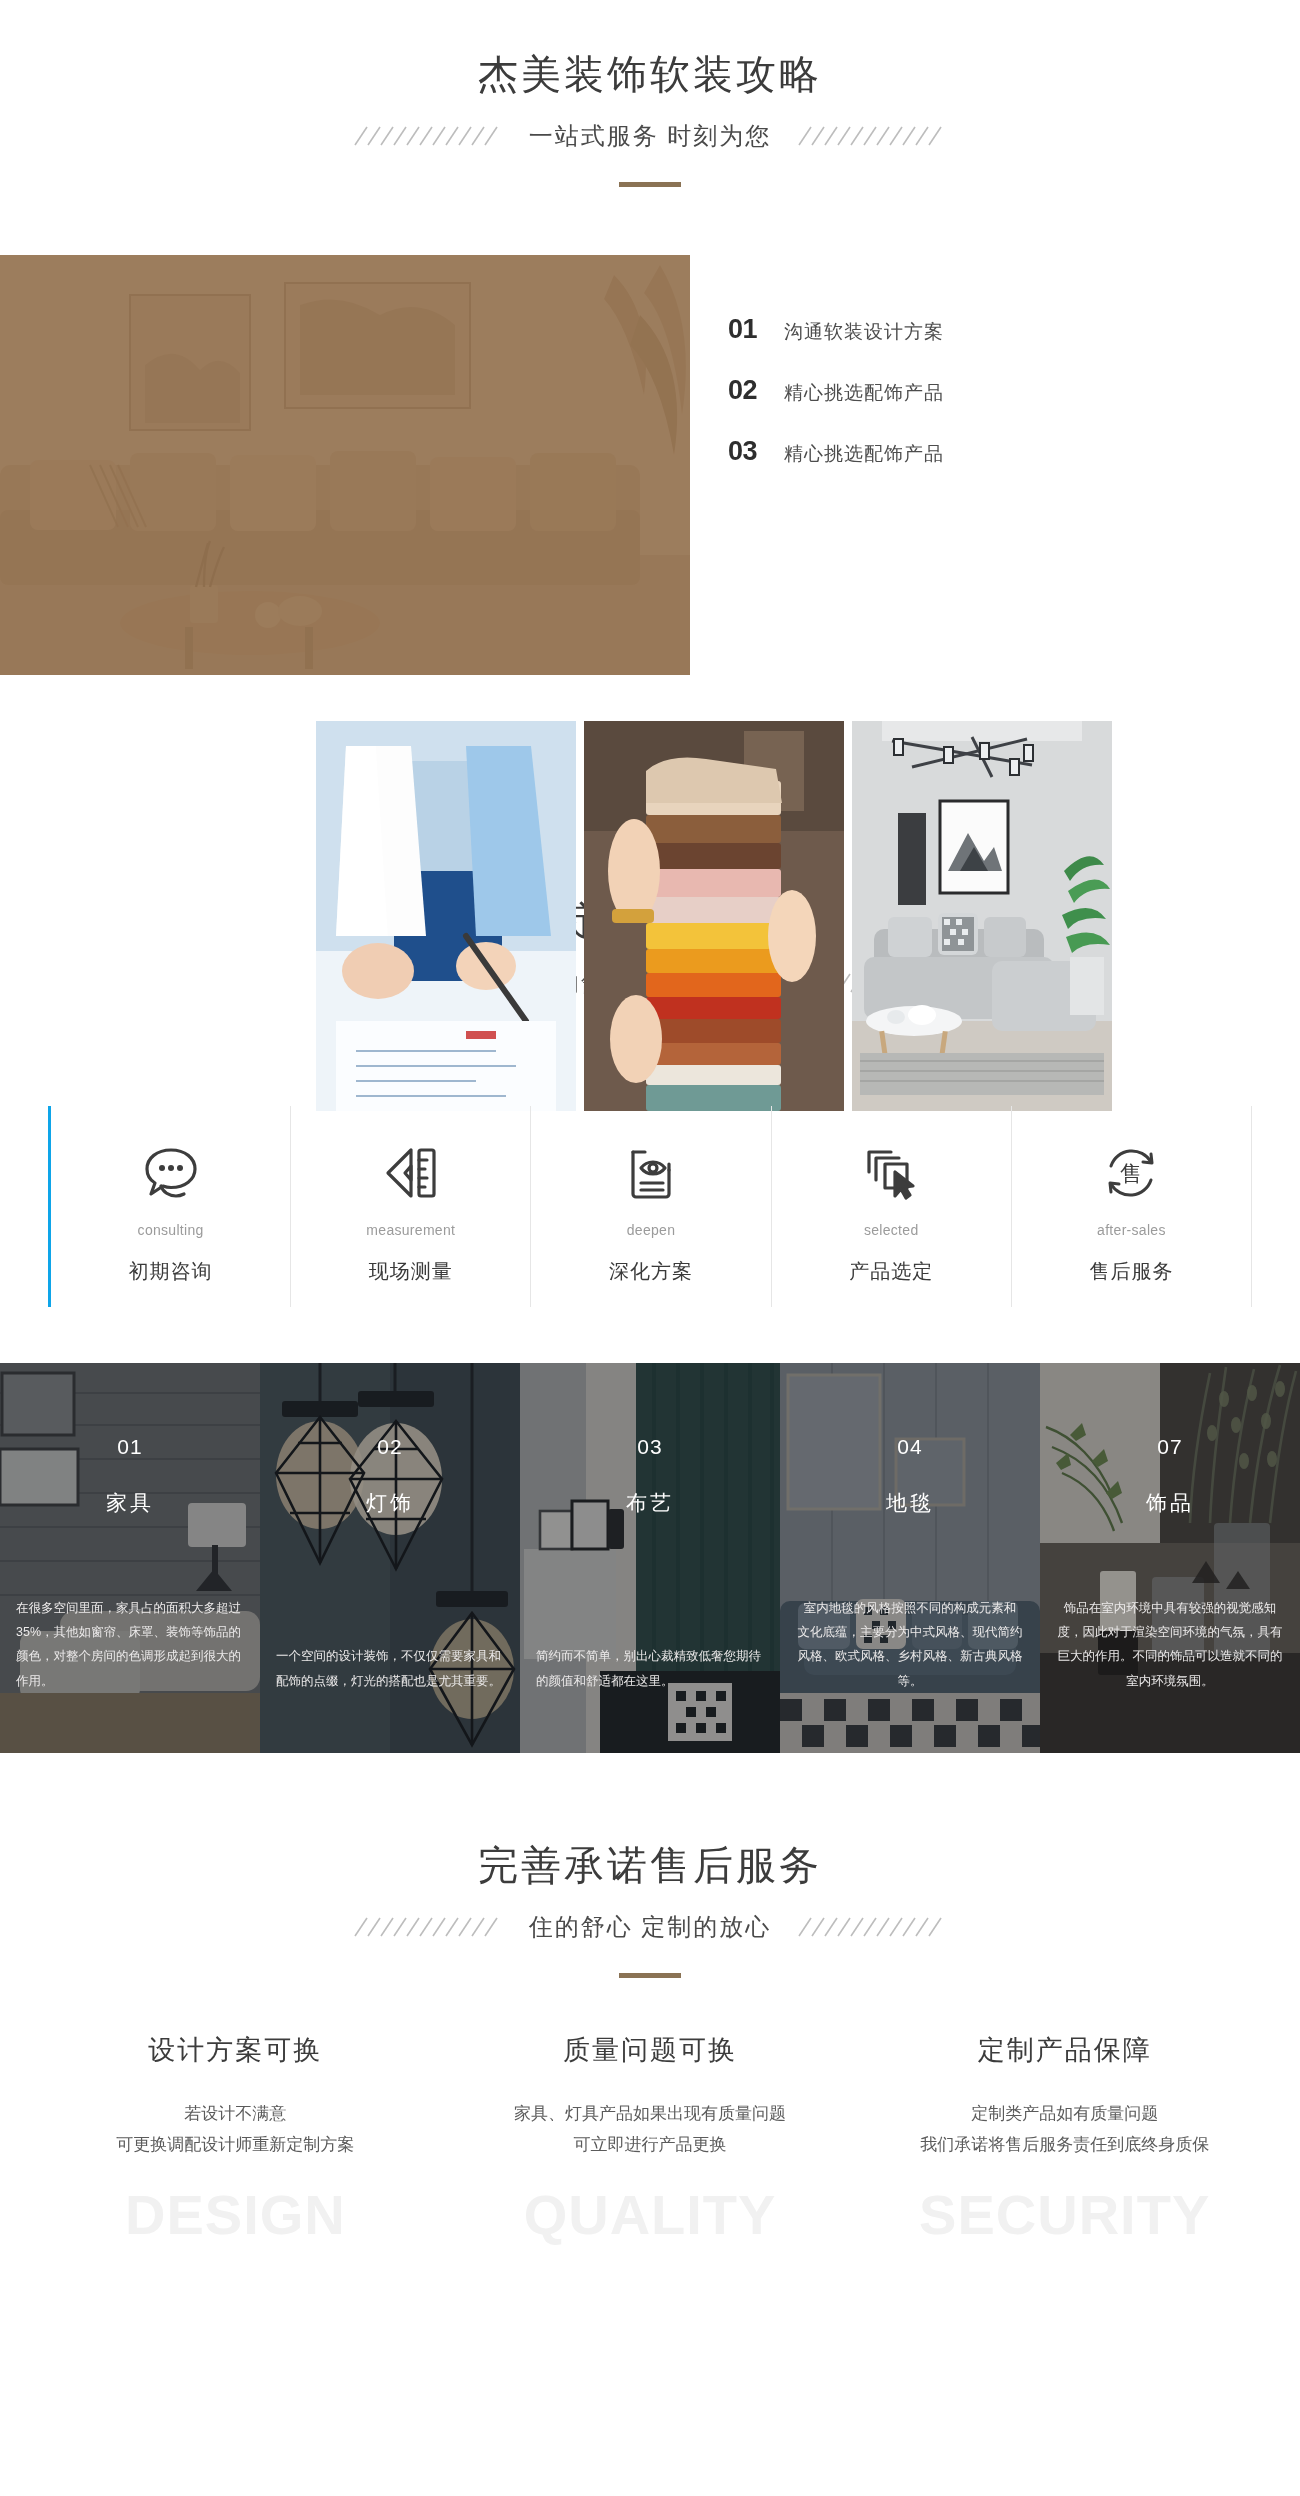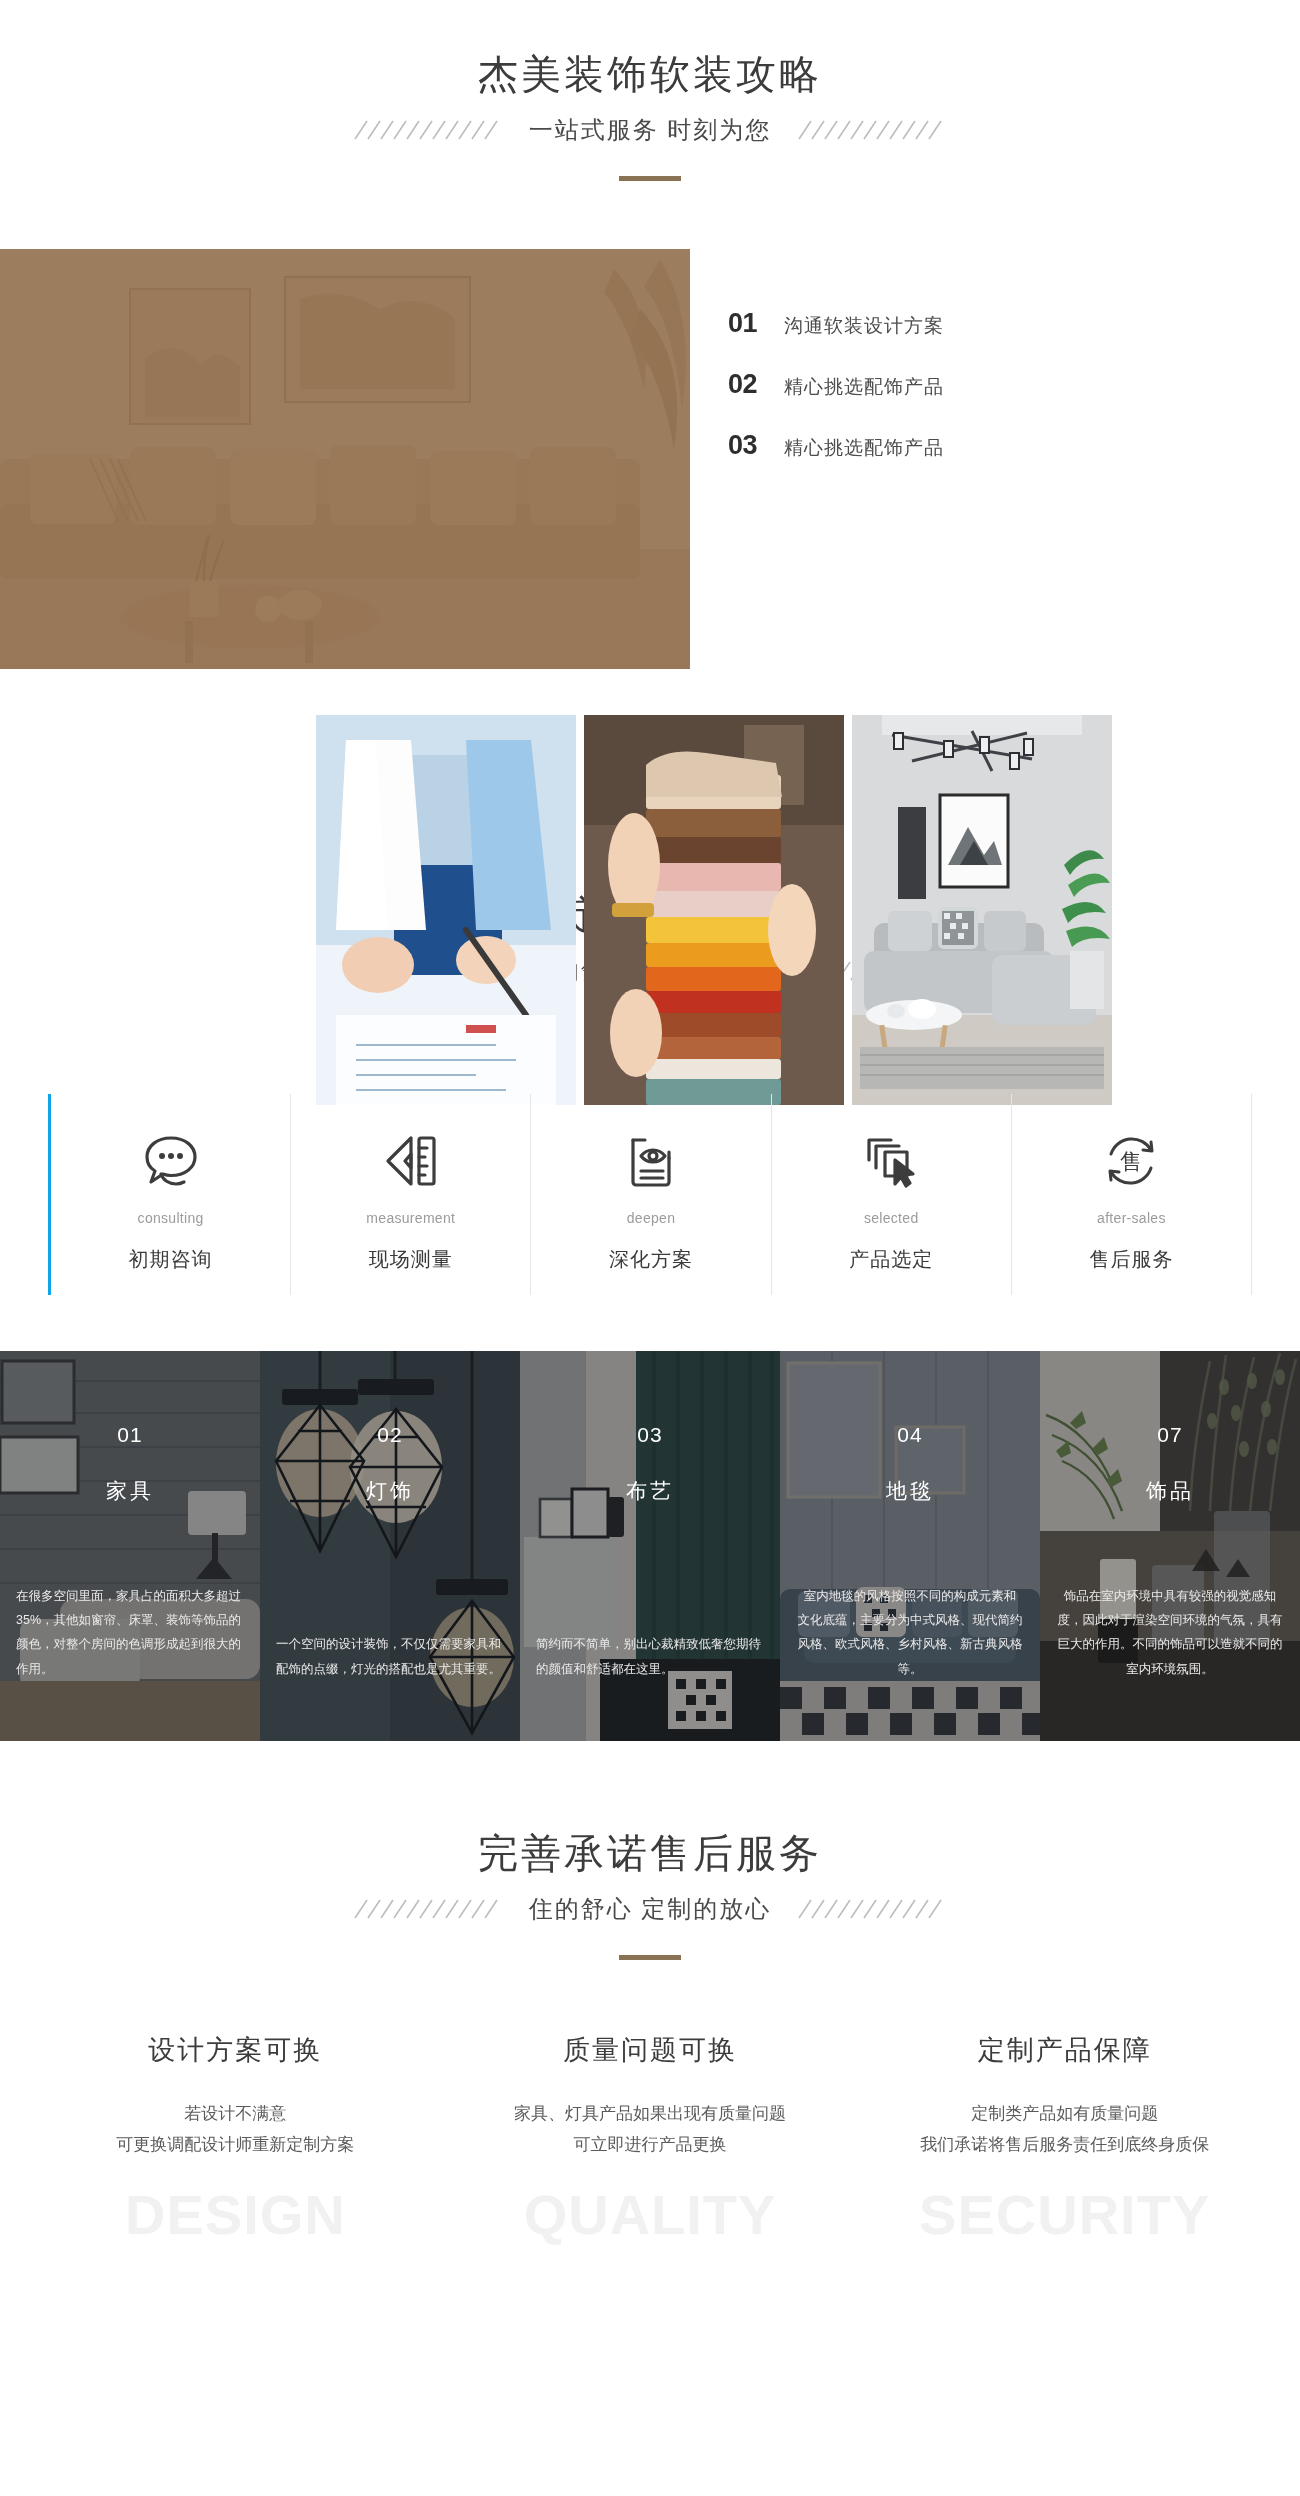--- a/index.html
+++ b/index.html
@@ -13,21 +13,21 @@
   .page { width:1300px; position:relative; overflow:hidden; background:#fff; }
 
   
   .sec-head { text-align:center; }
   .sec-title {
     font-size:40px; font-weight:400; letter-spacing:3px;
     color:#3c3c3c; line-height:1.2;
   }
   .sec-sub-row {
     display:flex; align-items:center; justify-content:center;
-    gap:26px; margin-top:16px;
+    gap:26px; margin-top:22px;
   }
   .hatch { display:block; }
   .sec-sub {
     font-size:24px; color:#4a4a4a; letter-spacing:2px; white-space:nowrap;
   }
   .accent-bar {
     width:62px; height:5px; background:#8a7254;
     margin:30px auto 0;
   }
 
@@ -96,21 +96,21 @@
   .card-desc {
     margin-top:auto; margin-bottom:60px;
     font-size:12.5px; line-height:1.95; padding:0 16px;
     color:#eceaea; text-align:center;
   }
   .card:nth-child(1) .card-desc { text-align:left; }
   .card:nth-child(2) .card-desc { text-align:left; }
   .card:nth-child(3) .card-desc { text-align:left; }
 
   
-  .guar { display:flex; margin-top:72px; padding:0 28px 60px; }
+  .guar { display:flex; margin-top:54px; padding:0 28px 60px; }
   .guar-col { flex:1; text-align:center; position:relative; }
   .guar-title { font-size:27px; color:#3c3c3c; letter-spacing:2px; }
   .guar-lines { margin-top:30px; font-size:17px; color:#5b5b5b; line-height:1.85; }
   .guar-word {
     margin-top:26px; font-size:56px; font-weight:700;
     color:#f1f1f1; letter-spacing:1px; line-height:1;
     font-family:"Liberation Sans","DejaVu Sans",sans-serif;
   }
 </style>
 </head>

